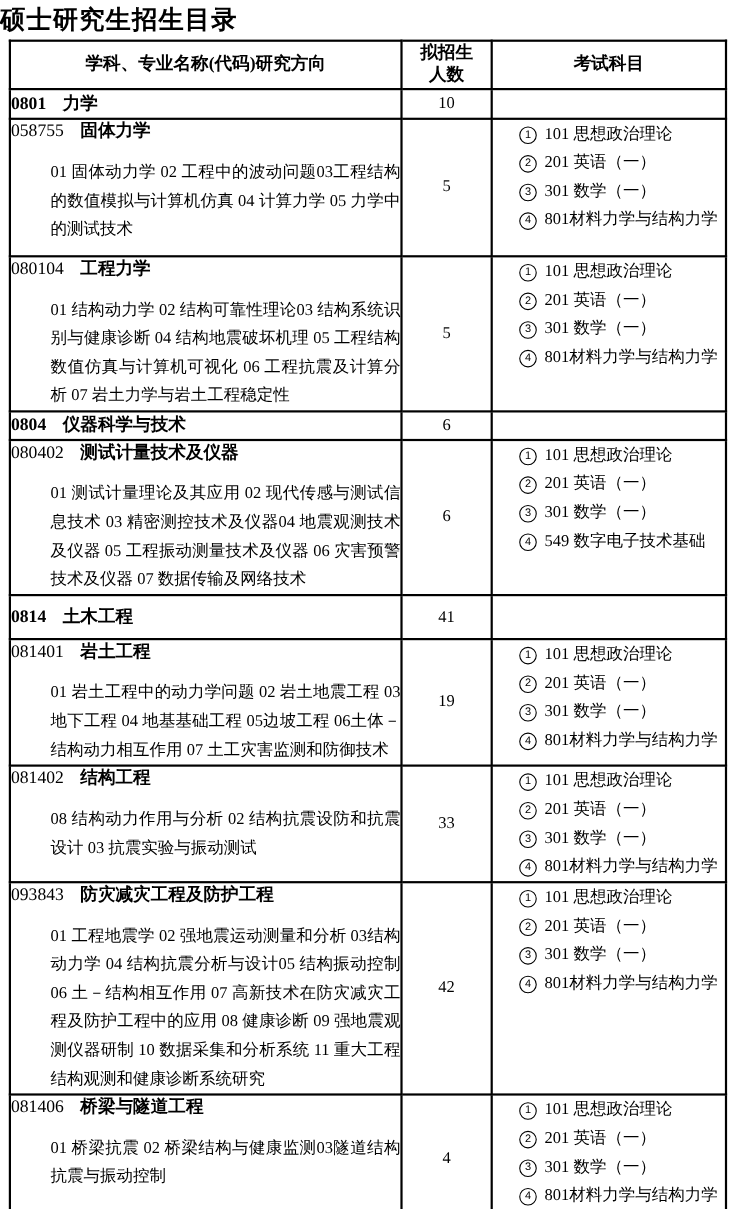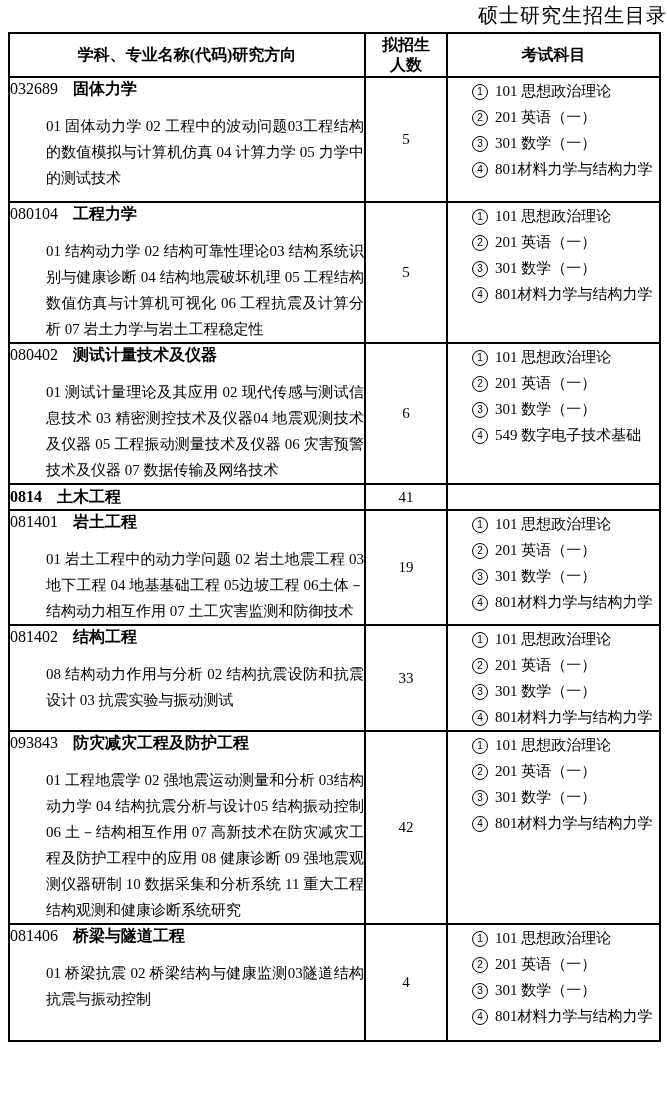--- a/index.html
+++ b/index.html
@@ -4,23 +4,23 @@
 <style>
   html, body {
     margin: 0; padding: 0;
     width: 667px; height: 1099px;
     background: #ffffff;
     color: #000;
     font-family: "Liberation Serif", "DejaVu Serif", serif;
     overflow: hidden;
   }
   .page-title {
-    font-size: 20px;
-    font-weight: normal;
-    text-align: right;
+    font-size: 23px;
+    font-weight: bold;
+    text-align: left;
     margin: 2px 0 3px 0;
     letter-spacing: 1px;
   }
   table.catalog {
     border-collapse: collapse;
     table-layout: fixed;
     width: 651px;
     margin: 0 8px;
   }
   table.catalog th, table.catalog td {
@@ -96,23 +96,30 @@
     <col style="width:213px">
   </colgroup>
   <thead>
     <tr>
       <th class="h-cell">学科、专业名称(代码)研究方向</th>
       <th class="h-cell"><span>拟招生</span><br><span>人数</span></th>
       <th class="h-cell">考试科目</th>
     </tr>
   </thead>
   <tbody id="table-body">
+      <tr class="section" style="height: 27px;">
+        <td class="c1">
+          <div class="name-line"><span class="code">0801</span><span class="name">力学</span></div>
+        </td>
+        <td class="c2">10</td>
+        <td class="c3"></td>
+      </tr>
       <tr class="specialty" style="height: 125px;">
         <td class="c1">
-          <div class="name-line"><span class="code">032689</span><span class="name">固体力学</span></div>
+          <div class="name-line"><span class="code">058755</span><span class="name">固体力学</span></div>
           <div class="directions">01 固体动力学 02 工程中的波动问题03工程结构的数值模拟与计算机仿真 04 计算力学 05 力学中的测试技术</div>
         </td>
         <td class="c2">5</td>
         <td class="c3">
           <div class="subject-item"><span class="circ">1</span><span>101 思想政治理论</span></div>
           <div class="subject-item"><span class="circ">2</span><span>201 英语（一）</span></div>
           <div class="subject-item"><span class="circ">3</span><span>301 数学（一）</span></div>
           <div class="subject-item"><span class="circ">4</span><span>801材料力学与结构力学</span></div>
         </td>
       </tr>
@@ -122,34 +129,41 @@
           <div class="directions">01 结构动力学 02 结构可靠性理论03 结构系统识别与健康诊断 04 结构地震破坏机理 05 工程结构数值仿真与计算机可视化 06 工程抗震及计算分析 07 岩土力学与岩土工程稳定性</div>
         </td>
         <td class="c2">5</td>
         <td class="c3">
           <div class="subject-item"><span class="circ">1</span><span>101 思想政治理论</span></div>
           <div class="subject-item"><span class="circ">2</span><span>201 英语（一）</span></div>
           <div class="subject-item"><span class="circ">3</span><span>301 数学（一）</span></div>
           <div class="subject-item"><span class="circ">4</span><span>801材料力学与结构力学</span></div>
         </td>
       </tr>
+      <tr class="section" style="height: 26px;">
+        <td class="c1">
+          <div class="name-line"><span class="code">0804</span><span class="name">仪器科学与技术</span></div>
+        </td>
+        <td class="c2">6</td>
+        <td class="c3"></td>
+      </tr>
       <tr class="specialty" style="height: 124px;">
         <td class="c1">
           <div class="name-line"><span class="code">080402</span><span class="name">测试计量技术及仪器</span></div>
           <div class="directions">01 测试计量理论及其应用 02 现代传感与测试信息技术 03 精密测控技术及仪器04 地震观测技术及仪器 05 工程振动测量技术及仪器 06 灾害预警技术及仪器 07 数据传输及网络技术</div>
         </td>
         <td class="c2">6</td>
         <td class="c3">
           <div class="subject-item"><span class="circ">1</span><span>101 思想政治理论</span></div>
           <div class="subject-item"><span class="circ">2</span><span>201 英语（一）</span></div>
           <div class="subject-item"><span class="circ">3</span><span>301 数学（一）</span></div>
           <div class="subject-item"><span class="circ">4</span><span>549 数字电子技术基础</span></div>
         </td>
       </tr>
-      <tr class="section" style="height: 26px; padding-left: 20px;">
+      <tr class="section" style="height: 40px; padding-left: 20px;">
         <td class="c1">
           <div class="name-line"><span class="code">0814</span><span class="name">土木工程</span></div>
         </td>
         <td class="c2">41</td>
         <td class="c3"></td>
       </tr>
       <tr class="specialty" style="height: 99px;">
         <td class="c1">
           <div class="name-line"><span class="code">081401</span><span class="name">岩土工程</span></div>
           <div class="directions">01 岩土工程中的动力学问题 02 岩土地震工程 03 地下工程 04 地基基础工程 05边坡工程 06土体－结构动力相互作用 07 土工灾害监测和防御技术</div>

